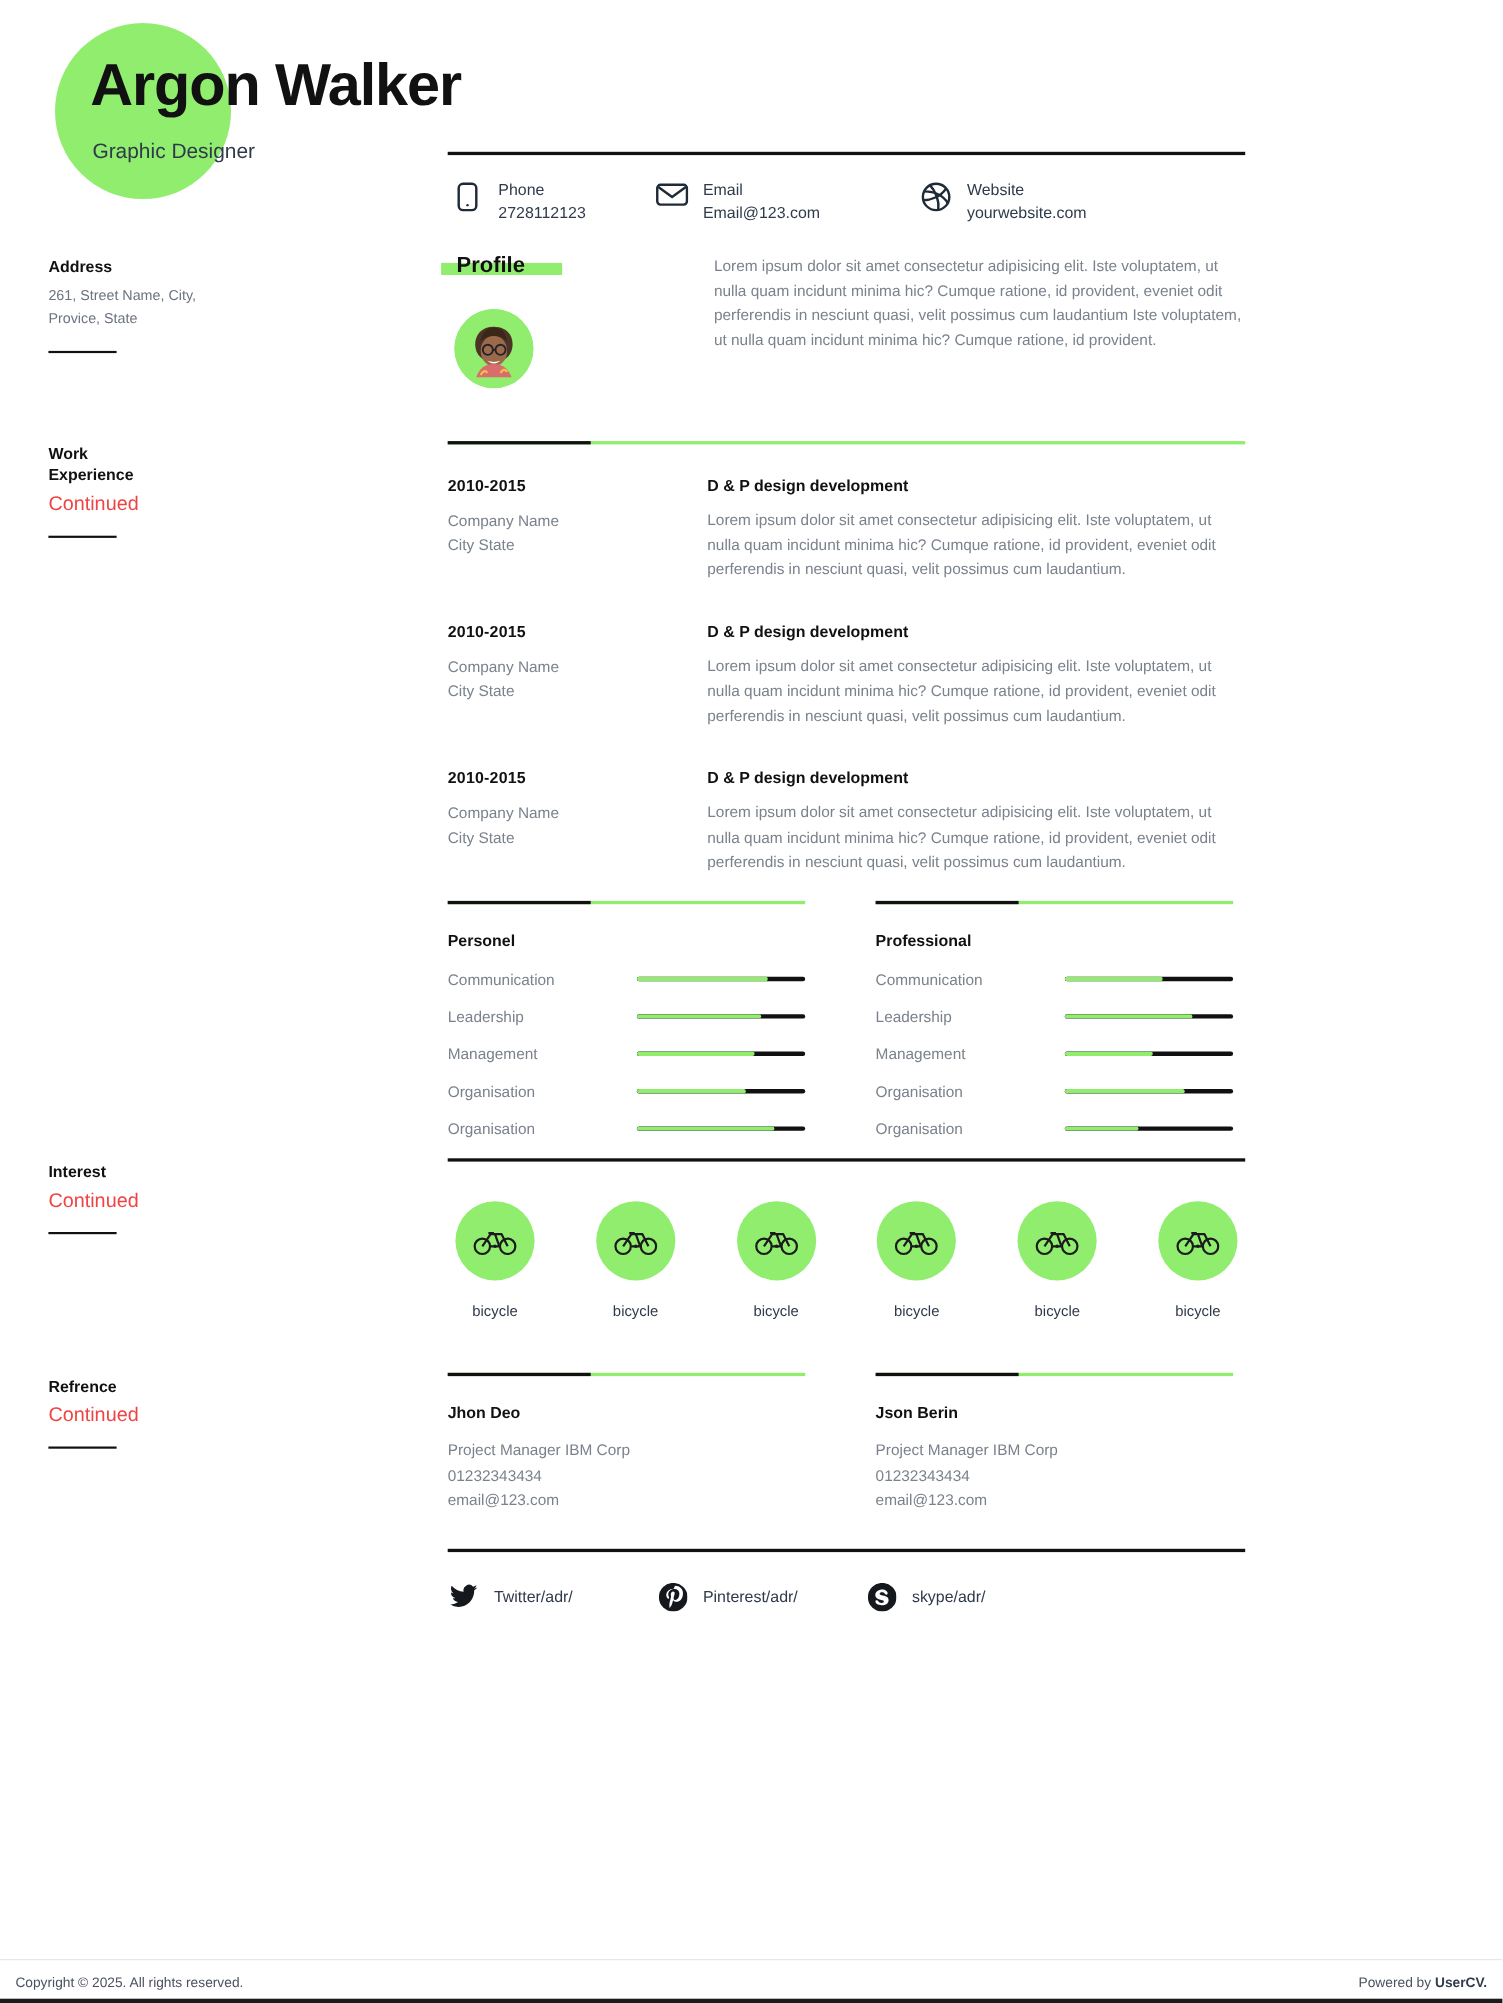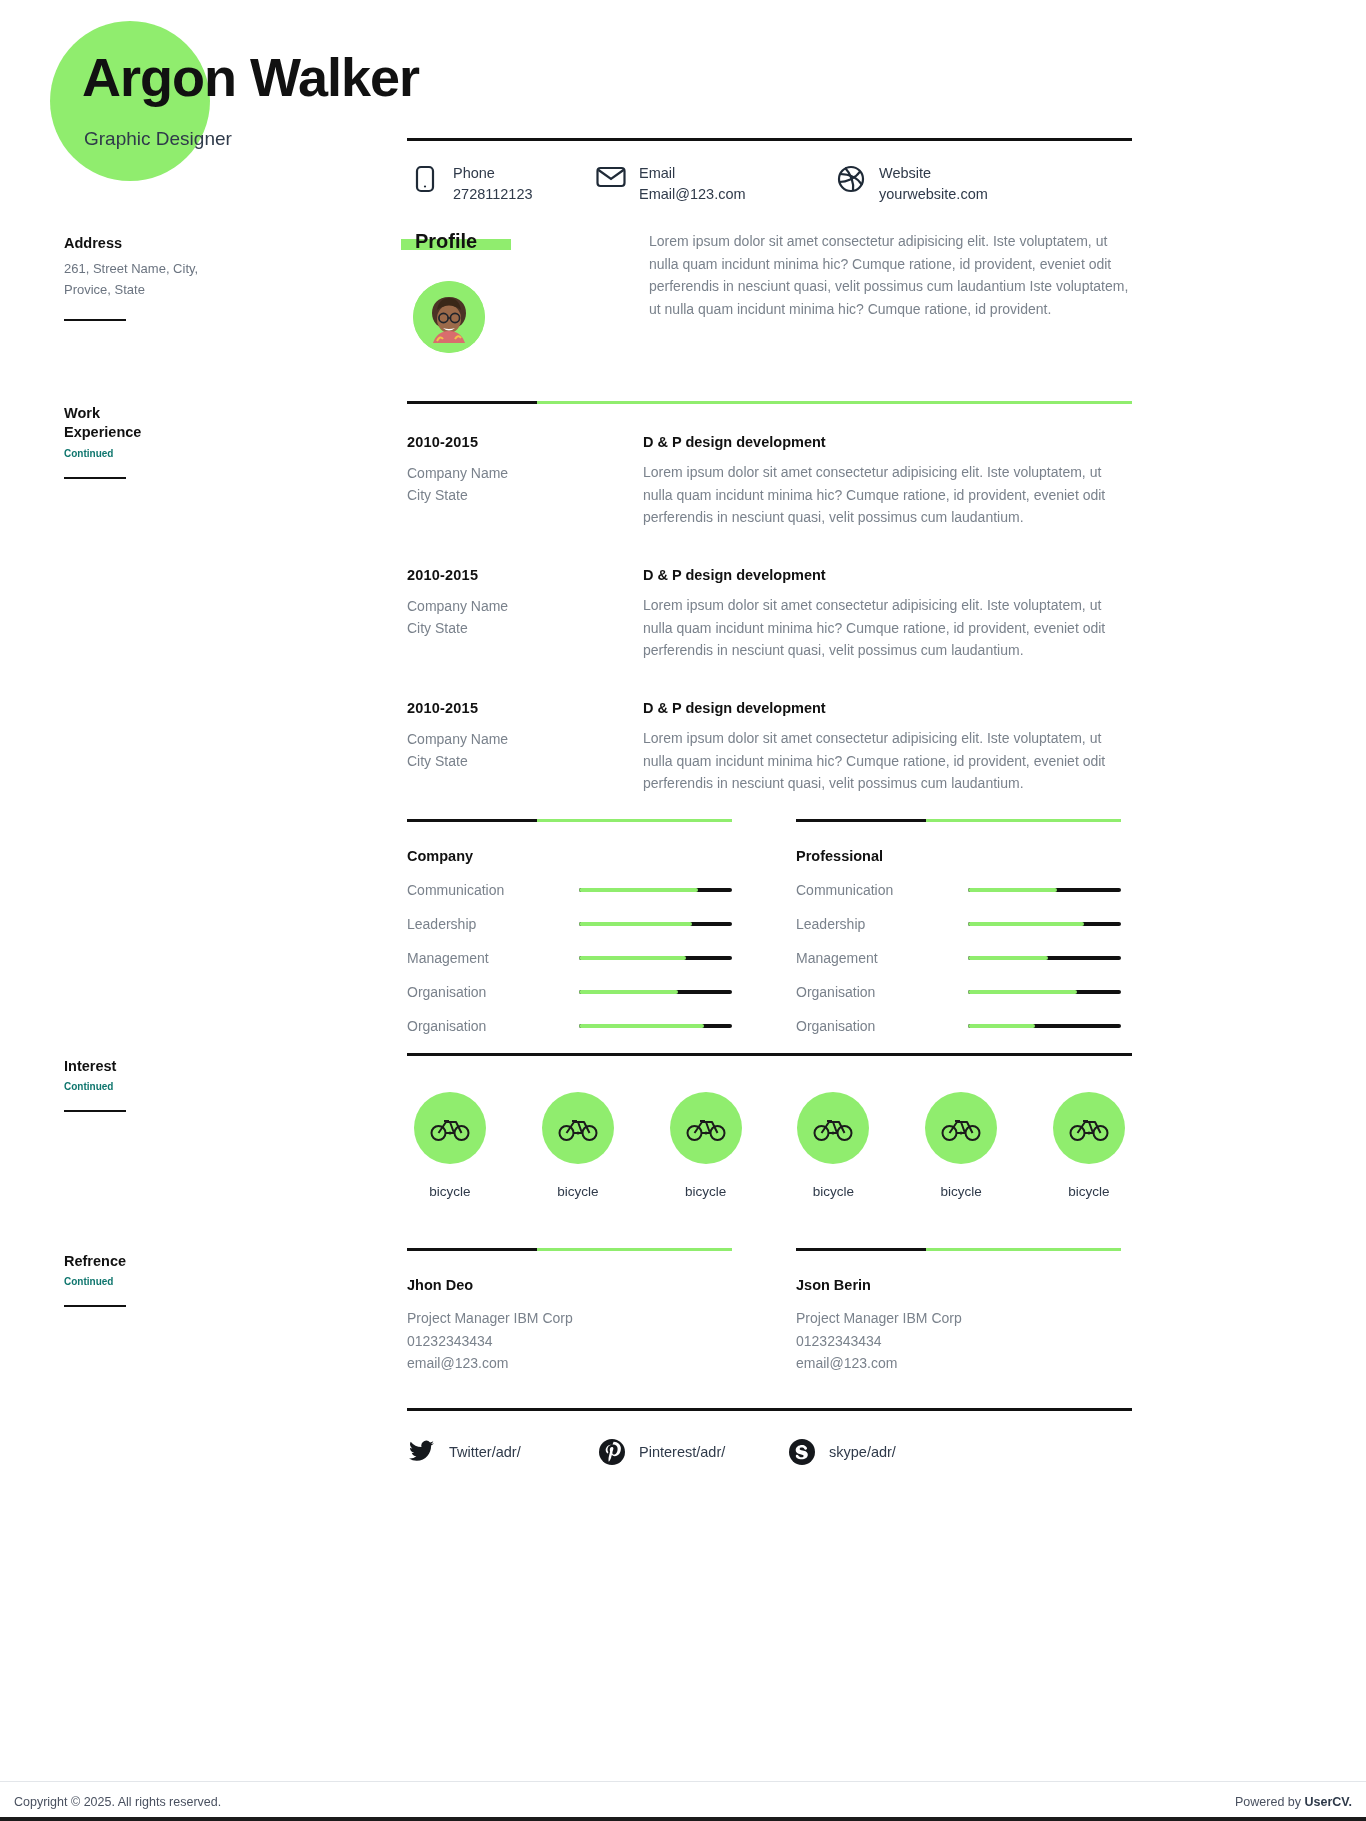--- a/index.html
+++ b/index.html
@@ -42,25 +42,25 @@
   .contact-rule { height: 3px; background: #111; width: 725px; }
   .contact-row { display: flex; margin-top: 22px; }
   .contact-item { display: flex; align-items: flex-start; width: 186px; }
   .contact-item.wide { width: 240px; }
   .ci-icon { width: 36px; flex: 0 0 36px; display: flex; align-items: center; justify-content: center; padding-top: 2px; }
   .ci-text { margin-left: 10px; }
   .ci-label { font-size: 14.5px; color: #2f3a4a; line-height: 1.45; }
   .ci-value { font-size: 14.5px; color: #2f3a4a; line-height: 1.45; }
   .sidebar-label {
     position: absolute;
-    left: 64px;
+    left: 44px;
     width: 300px;
   }
   .sl-title { font-size: 14.5px; font-weight: 700; color: #111; line-height: 1.33; }
-  .sl-sub { font-size: 10px; color: #0f766e; margin-top: 5px; font-weight: bold; }
+  .sl-sub { font-size: 18px; color: #ef4444; margin-top: 5px; }
   .sl-rule { width: 62px; height: 2px; background: #111; margin-top: 18px; }
   .sl-body { font-size: 13px; color: #6b7480; line-height: 1.6; margin-top: 6px; }
 
   
   .section { position: absolute; left: 407px; width: 725px; }
 
   .split-rule { position: relative; height: 3px; width: 725px; background: #90ed6e; }
   .split-rule::before {
     content: ""; position: absolute; left: 0; top: 0; height: 3px; width: 130px; background: #111;
   }
@@ -311,21 +311,21 @@
         <div class="exp-role">D &amp; P design development</div>
         <div class="exp-desc">Lorem ipsum dolor sit amet consectetur adipisicing elit. Iste voluptatem, ut nulla quam incidunt minima hic? Cumque ratione, id provident, eveniet odit perferendis in nesciunt quasi, velit possimus cum laudantium.</div>
       </div>
     </div>
   </div>
 
   <div class="section" style="top:819px;">
     <div class="skill-cols">
       <div class="skill-col">
         <div class="split-rule short"></div>
-        <div class="skill-cat">Company</div>
+        <div class="skill-cat">Personel</div>
         <div class="skill-row">
           <div class="skill-name">Communication</div>
           <div class="skill-bar">
               <div class="skill-fill" style="width: 78%;"></div>
             </div>
         </div>
         <div class="skill-row">
           <div class="skill-name">Leadership</div>
           <div class="skill-bar">
               <div class="skill-fill" style="width: 74%;"></div>

